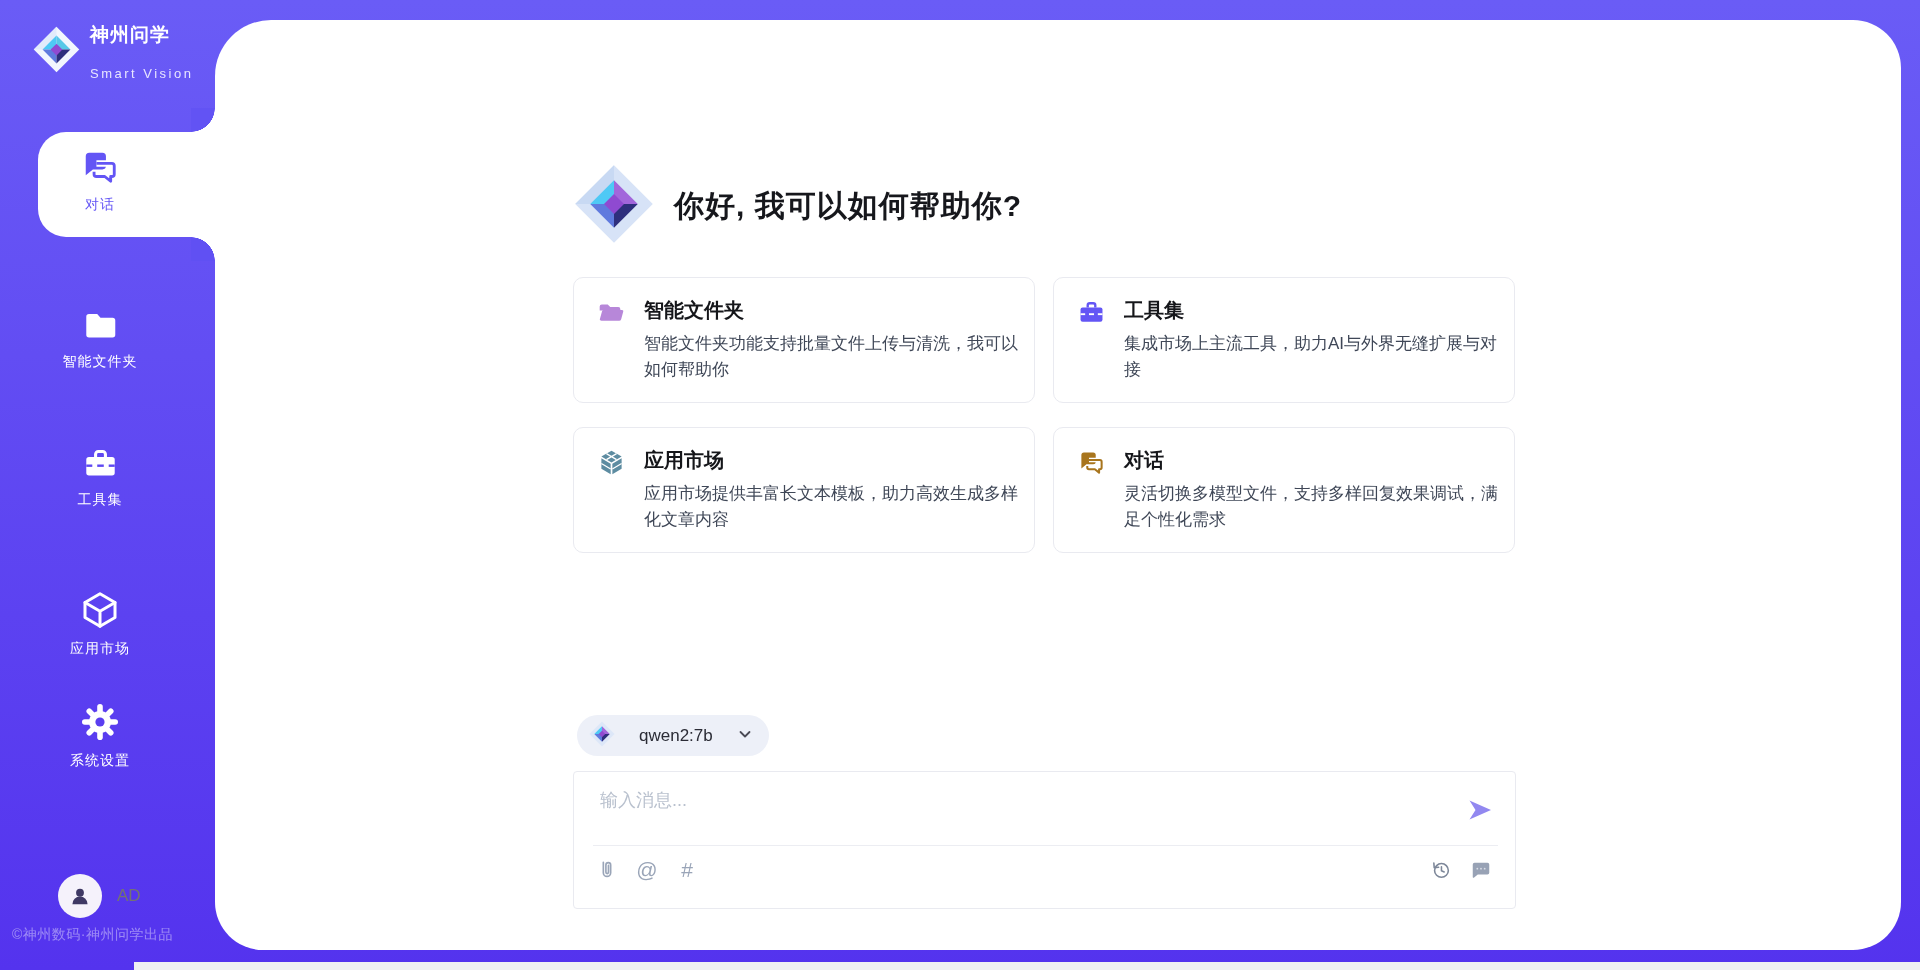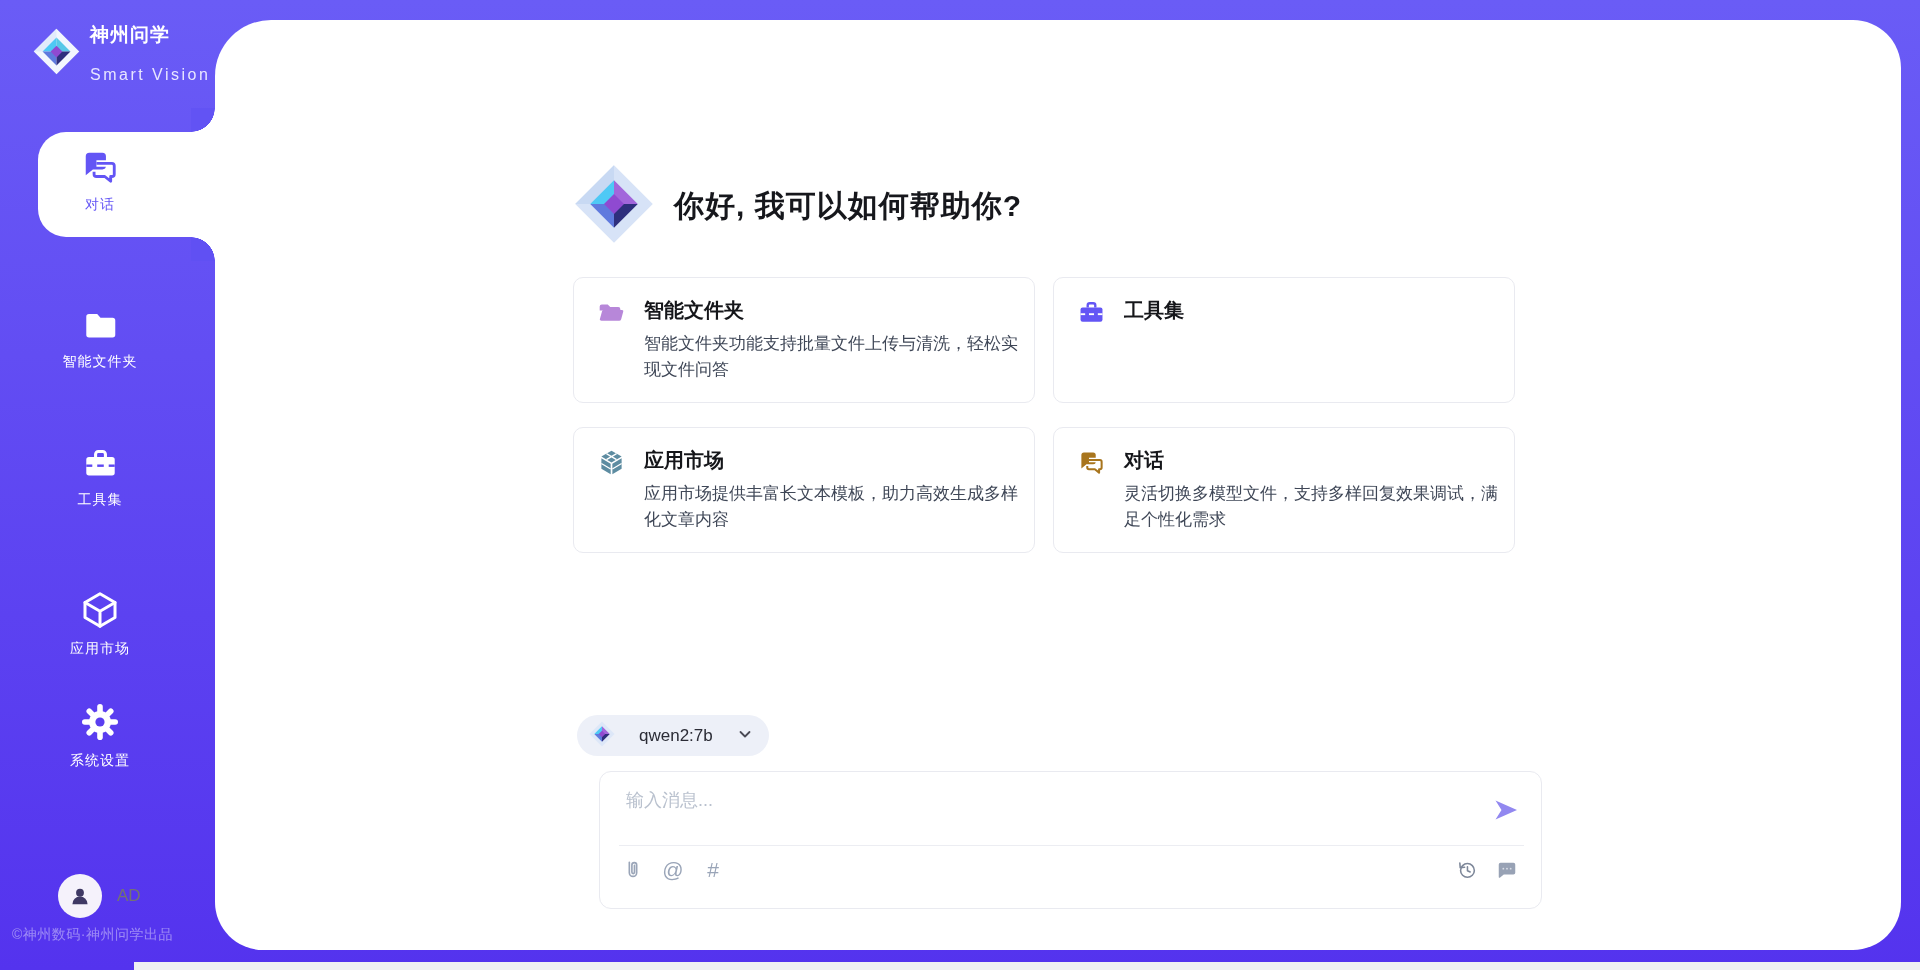--- a/index.html
+++ b/index.html
@@ -10,21 +10,21 @@
     background:linear-gradient(180deg,#6a5cf6 0%,#5433ee 100%);
   }
   
   .panel {
     position:absolute; left:215px; top:20px; width:1686px; height:930px;
     background:#ffffff; border-radius:56px 48px 48px 48px;
   }
   
   .brand { position:absolute; left:33px; top:22px; display:flex; align-items:center; gap:10px; }
   .brand-text .cn { color:#fff; font-size:19px; font-weight:700; letter-spacing:1px; }
-  .brand-text .en { color:#e8e6ff; font-size:16px; letter-spacing:2.5px; margin-top:18px; }
+  .brand-text .en { color:#e8e6ff; font-size:13px; letter-spacing:2.5px; margin-top:18px; }
   .nav-item { position:absolute; left:0; width:200px; text-align:center; cursor:pointer; }
   .nav-item .ico { display:inline-block; color:#ffffff; }
   .nav-item .lbl { display:block; color:#ffffff; font-size:14px; margin-top:6px; letter-spacing:1px; }
   .active-tab {
     position:absolute; left:38px; top:132px; width:177px; height:105px;
     background:#ffffff; border-radius:28px 0 0 28px;
   }
   .tab-curve { position:absolute; width:24px; height:24px; left:191px; }
   .tab-curve.top    { top:108px; background:radial-gradient(circle 24px at 0 0,   #6253f4 23.5px, #ffffff 24px); }
   .tab-curve.bottom { top:237px; background:radial-gradient(circle 24px at 0 100%,#6050f3 23.5px, #ffffff 24px); }
@@ -51,21 +51,21 @@
   .card4 { left:1053px; top:427px; } .card4 .c-ico { color:#a8751d; }
   
   .model-pill {
     position:absolute; left:577px; top:715px; height:41px; padding:0 16px 0 12px;
     background:#edf0f8; border-radius:21px; display:flex; align-items:center; gap:24px; cursor:pointer;
   }
   .model-pill .m-name { font-size:17px; color:#2b2c36; }
   
   .composer {
     position:absolute; left:573px; top:771px; width:943px; height:138px;
-    background:#fff; border:1px solid #e9eaf0; border-radius:12px;margin-left:26px;
+    background:#fff; border:1px solid #e9eaf0; border-radius:4px;
   }
   .composer input {
     position:absolute; left:26px; top:12px; width:840px; height:32px;
     border:none; outline:none; background:transparent; font-size:18px; color:#2b2c36;
     font-family:"Liberation Sans", sans-serif;
   }
   .composer input::placeholder { color:#b9c1ce; }
   .send-btn { position:absolute; right:22px; top:25px; width:26px; height:26px; cursor:pointer; }
   .comp-divider { position:absolute; left:19px; top:73px; width:905px; height:1px; background:#ecedf2; }
   .comp-tools { position:absolute; left:21px; top:86px; display:flex; align-items:center; gap:16px; color:#9aa5b8; }
@@ -209,34 +209,35 @@
 </div>
 
 <div class="card card1">
   <span class="c-ico">
     <svg width="27" height="27" viewBox="0 0 32 32" fill="currentColor">
       <path d="M2,9 a2.5,2.5 0 0 1 2.5,-2.5 h7 l3,3 h9.5 a2.5,2.5 0 0 1 2.5,2.5 v1.5 h-24.5 z"></path>
       <path d="M2,24.5 L4.8,14.5 a2,2 0 0 1 1.9,-1.5 h21.8 a1.5,1.5 0 0 1 1.45,1.9 l-2.5,9 a2.5,2.5 0 0 1 -2.4,1.8 H4 a2,2 0 0 1 -2,-1.7 z"></path>
     </svg>
   </span>
   <span class="c-title">智能文件夹</span>
-  <span class="c-desc">智能文件夹功能支持批量文件上传与清洗，轻松实现文件问答</span>
+  <span class="c-desc">智能文件夹功能支持批量文件上传与清洗，我可以如何帮助你</span>
 </div>
 
 <div class="card card2">
   <span class="c-ico">
     <svg width="27" height="27" viewBox="0 0 32 32">
       <path d="M11.5,10 v-2.5 a2.5,2.5 0 0 1 2.5,-2.5 h4 a2.5,2.5 0 0 1 2.5,2.5 v2.5" fill="none" stroke="currentColor" stroke-width="2.8"></path>
       <rect x="3" y="10" width="26" height="17" rx="2.5" fill="currentColor"></rect>
       <line x1="3" y1="18" x2="29" y2="18" stroke="#ffffff" stroke-width="2.2"></line>
       <rect x="8.5" y="15.5" width="4.5" height="5" rx="1" fill="currentColor"></rect>
       <rect x="19" y="15.5" width="4.5" height="5" rx="1" fill="currentColor"></rect>
     </svg>
   </span>
   <span class="c-title">工具集</span>
+  <span class="c-desc">集成市场上主流工具，助力AI与外界无缝扩展与对接</span>
 </div>
 
 <div class="card card3">
   <span class="c-ico">
     <svg width="27" height="27" viewBox="0 0 32 32">
       <g fill="currentColor">
         <path d="M16,2 L28,9 L16,16 L4,9 Z"></path>
         <path d="M4,11 L15,17.5 V30 L4,23.5 Z"></path>
         <path d="M28,11 L17,17.5 V30 L28,23.5 Z"></path>
       </g>

